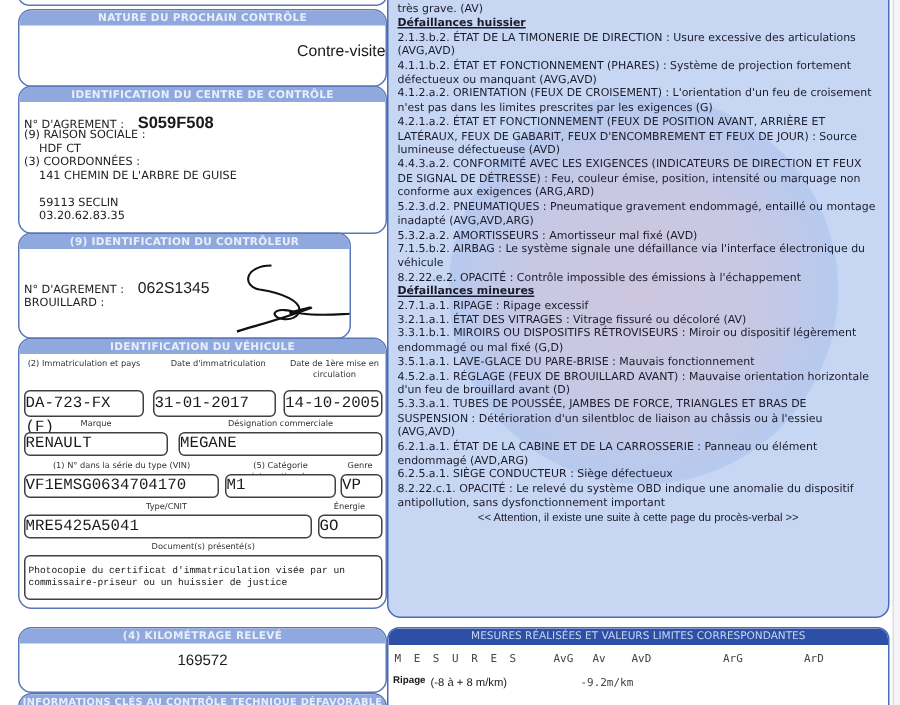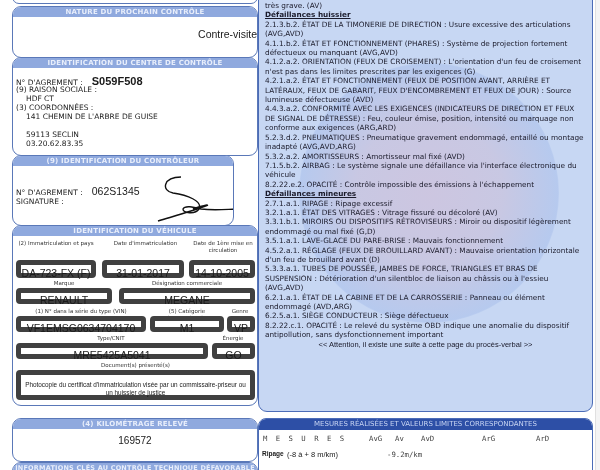--- a/index.html
+++ b/index.html
@@ -22,24 +22,24 @@
     height: 10px;
     line-height: 10px;
     letter-spacing: 0.2px;
     text-transform: uppercase;
   }
   .label { font-size: 7.5px; color: #222; }
   .value-lg { font-family: "Liberation Sans", sans-serif; font-size: 11px; font-weight: bold; }
 
   .box {
     position: absolute;
-    border: 5px solid #404040;
+    border: 1px solid #404040;
     border-radius: 4px;
-    text-align: center;
-    font-family: Liberation Sans, sans-serif;
+    text-align: left;
+    font-family: Liberation Mono, monospace;
     font-size: 10.5px;
     background: #fff;
   }
   .sublabel {
     position: absolute;
     font-size: 5.5px;
     color: #333;
     text-align: center;
     line-height: 7px;
   }
@@ -119,21 +119,21 @@
   <div class="label" style="position:absolute; left:13px; top:72px;">59113 SECLIN</div>
   <div class="label" style="position:absolute; left:13px; top:81px;">03.20.62.83.35</div>
 </div>
 
 <div class="panel" style="left:12px; top:155px; width:222px; height:71px;">
   <div class="panel-header">(9) IDENTIFICATION DU CONTRÔLEUR</div>
   <div style="position:absolute; left:3px; top:24px;">
     <span class="label">N° D'AGREMENT :</span>
     <span style="font-family:'Liberation Sans',sans-serif; font-size:10.5px; margin-left:4px;">062S1345</span>
   </div>
-  <div class="label" style="position:absolute; left:3px; top:41px;">SIGNATURE :</div>
+  <div class="label" style="position:absolute; left:3px; top:41px;">BROUILLARD :</div>
   <svg style="position:absolute; left:140px; top:15px;" width="95" height="52" viewBox="0 0 95 52">
     <path d="M28 6 C 10 6, 8 20, 20 22 C 34 24, 50 30, 46 38 C 42 44, 30 42, 30 38 C 32 34, 40 36, 48 38 C 62 40, 76 38, 88 38" fill="none" stroke="#111" stroke-width="1.4"></path>
     <path d="M5 50 C 25 44, 40 40, 55 34 M40 38 C 44 36, 50 35, 54 34" fill="none" stroke="#111" stroke-width="1.6"></path>
   </svg>
 </div>
 
 <div class="panel" style="left:12px; top:225px; width:246px; height:181px;">
   <div class="panel-header">IDENTIFICATION DU VÉHICULE</div>
 
   <div class="sublabel" style="left:3px; top:14px; width:80px;">(2) Immatriculation et pays</div>

